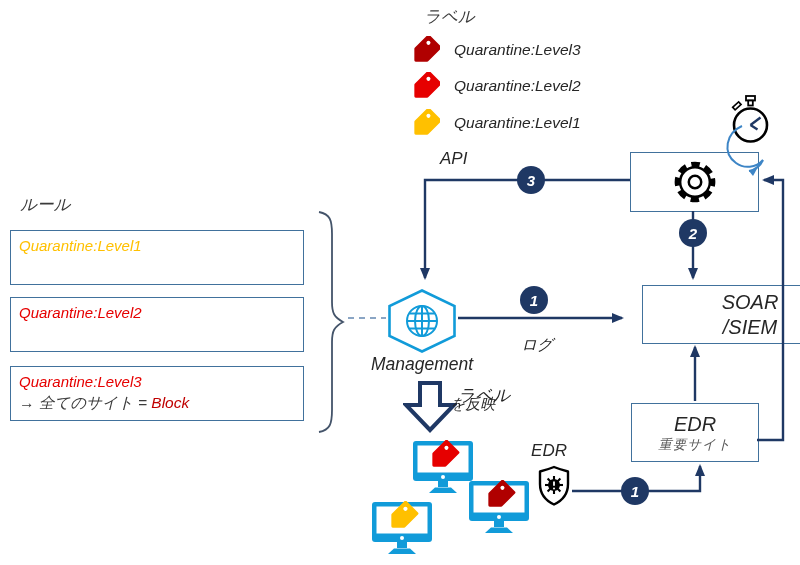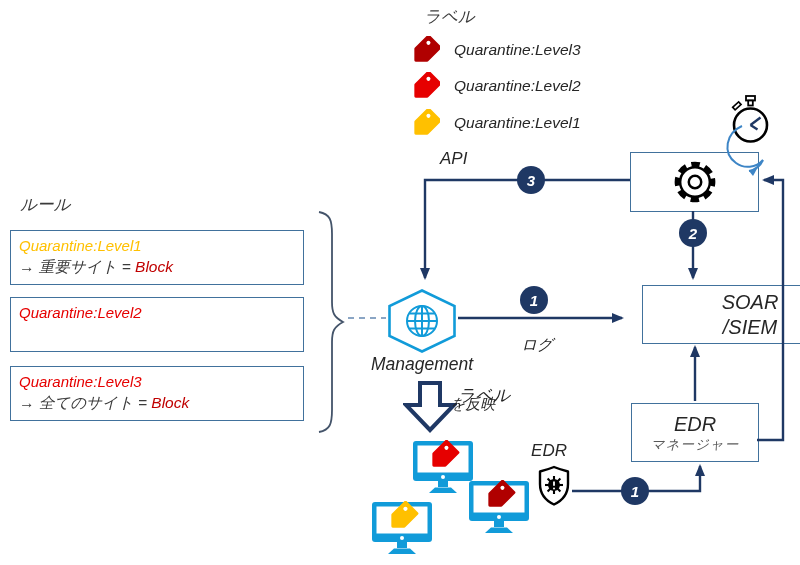--- a/index.html
+++ b/index.html
@@ -53,21 +53,20 @@
           <circle cx="18.6" cy="9.3" r="1.6" fill="#fff"></circle>
         </g>
       </svg>
   </div>
   <div class="abs legend-label" style="left:454px;top:114px;">Quarantine:Level1</div>
 
   <div class="abs hd" style="left:20px;top:194px;">ルール</div>
 
   <div class="abs rule-box" style="top:230px;">
     <div class="rule-tag" style="color: rgb(255, 192, 0);">Quarantine:Level1</div>
-    <div class="rule-cond"><span>→ 重要サイト = </span><span style="color: rgb(192, 0, 0);">Block</span></div>
   </div>
   <div class="abs rule-box" style="top:297px;">
     <div class="rule-tag" style="color: rgb(230, 0, 0);">Quarantine:Level2</div>
   </div>
   <div class="abs rule-box" style="top:366px;">
     <div class="rule-tag" style="color: rgb(230, 0, 0);">Quarantine:Level3</div>
     <div class="rule-cond"><span>→ 全てのサイト = </span><span style="color: rgb(192, 0, 0);">Block</span></div>
   </div>
 
   <div class="abs" style="left:316px;top:210px;">
@@ -173,21 +172,21 @@
     </svg>
   </div>
 
   <div class="abs node-box" style="left:642px;top:285px;width:126px;height:57px;padding-left:44px;">
     <div class="soar-text">SOAR</div>
     <div class="soar-text">/SIEM</div>
   </div>
 
   <div class="abs node-box" style="left:631px;top:403px;width:126px;height:57px;">
     <div class="edr-big">EDR</div>
-    <div class="edr-sub">マネージャー</div>
+    <div class="edr-sub">重要サイト</div>
   </div>
 
   <div class="abs" style="left:724px;top:94px;">
     <svg width="54" height="58" viewBox="0 0 54 58">
       <rect x="22" y="2" width="9" height="4.5" fill="#fff" stroke="#000" stroke-width="1.8"></rect>
       <rect x="24.2" y="6.5" width="4.6" height="5" fill="#fff" stroke="#000" stroke-width="1.8"></rect>
       <g transform="rotate(-42 13 12)">
           <rect x="9" y="10" width="8" height="3.6" fill="#fff" stroke="#000" stroke-width="1.7"></rect>
         </g>
       <circle cx="26.5" cy="31" r="16.5" fill="#fff" stroke="#000" stroke-width="2.6"></circle>

